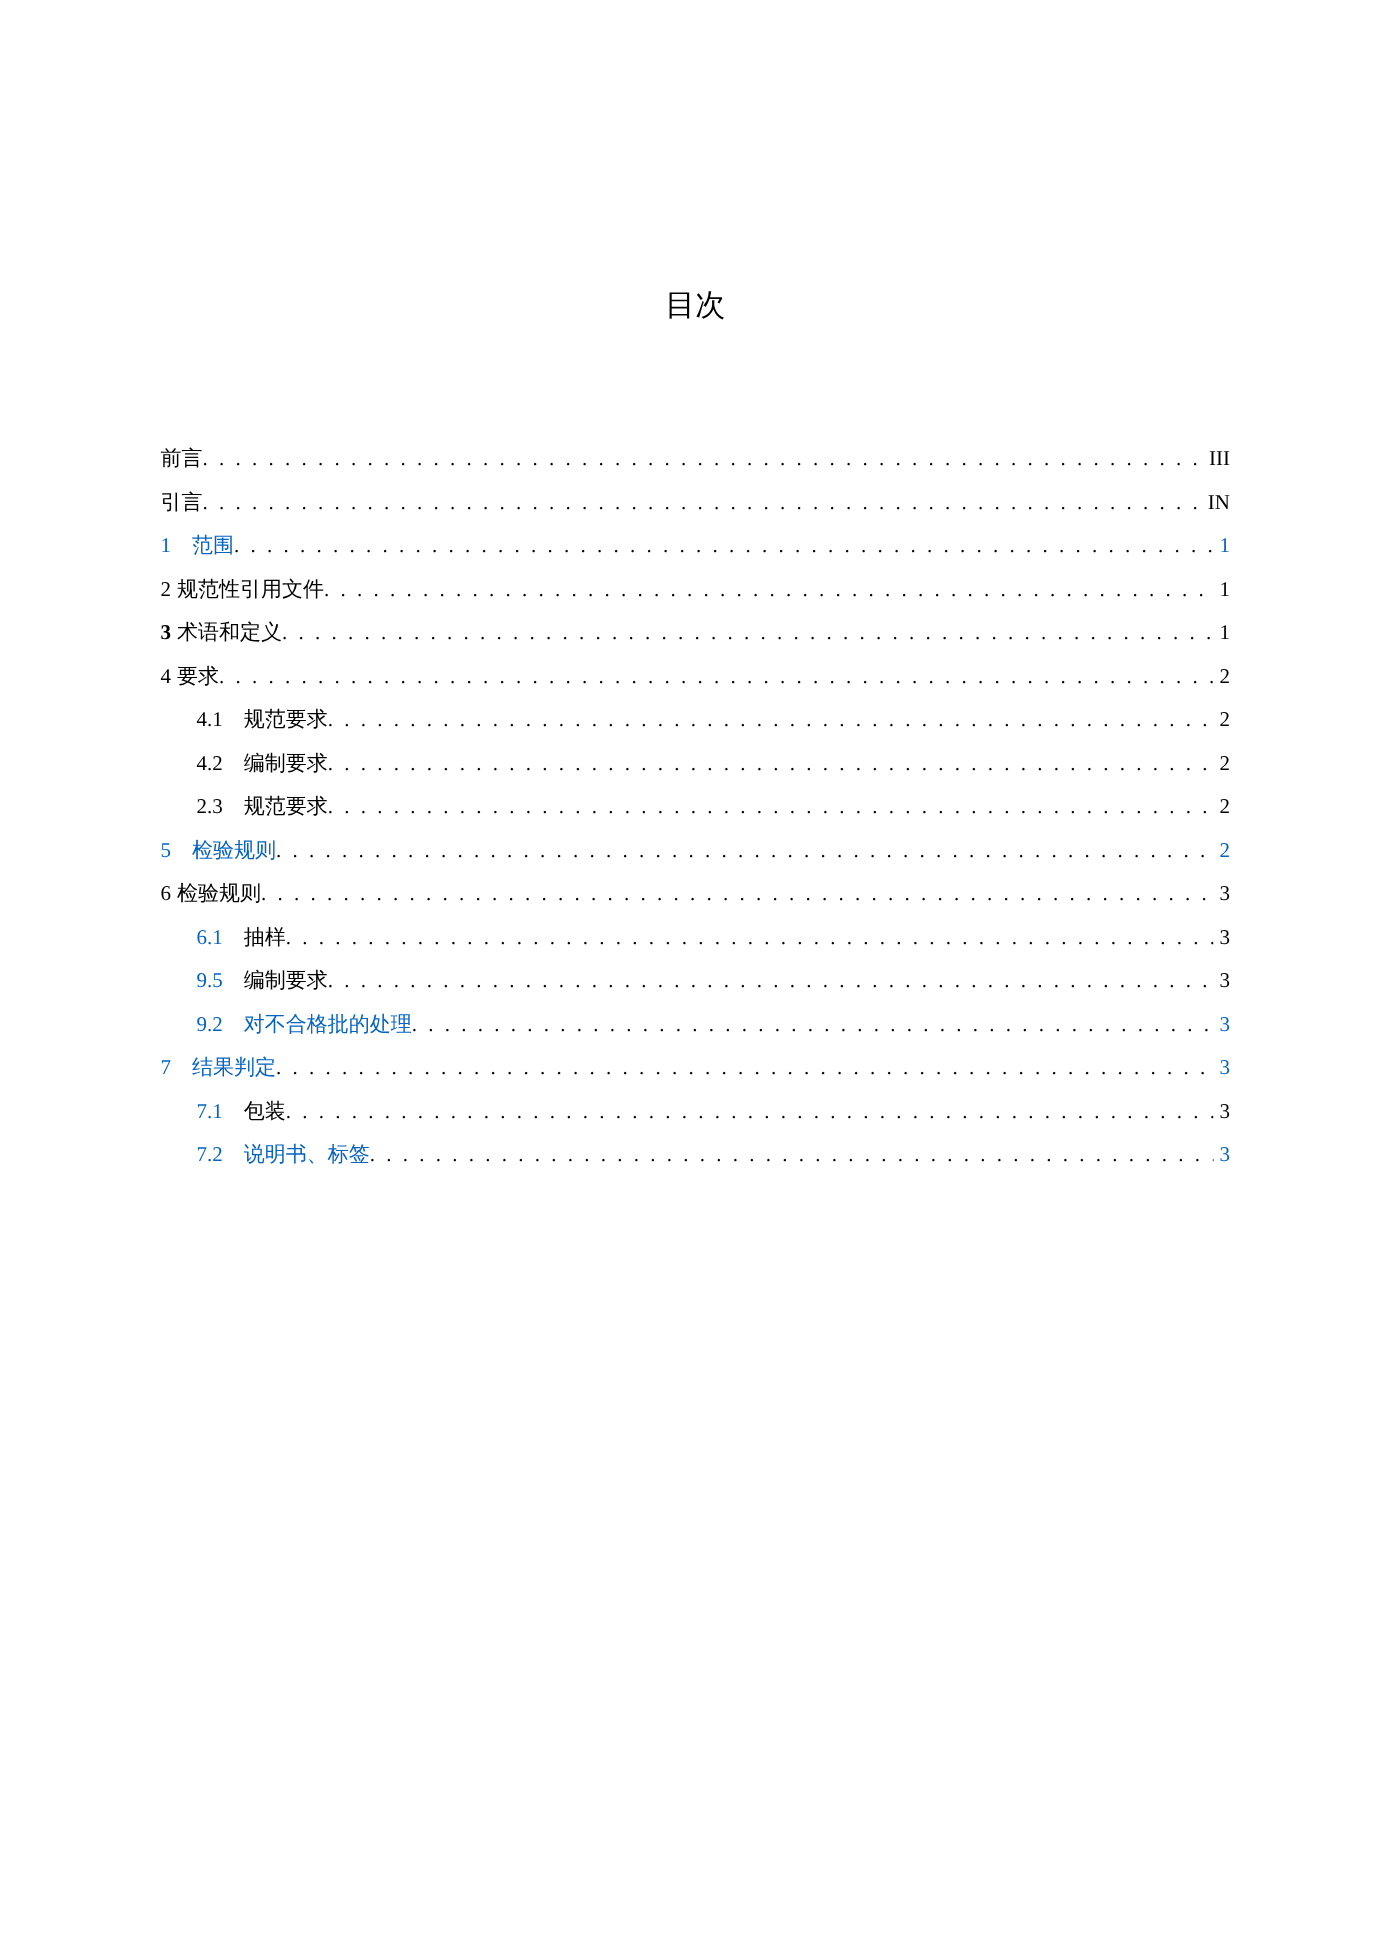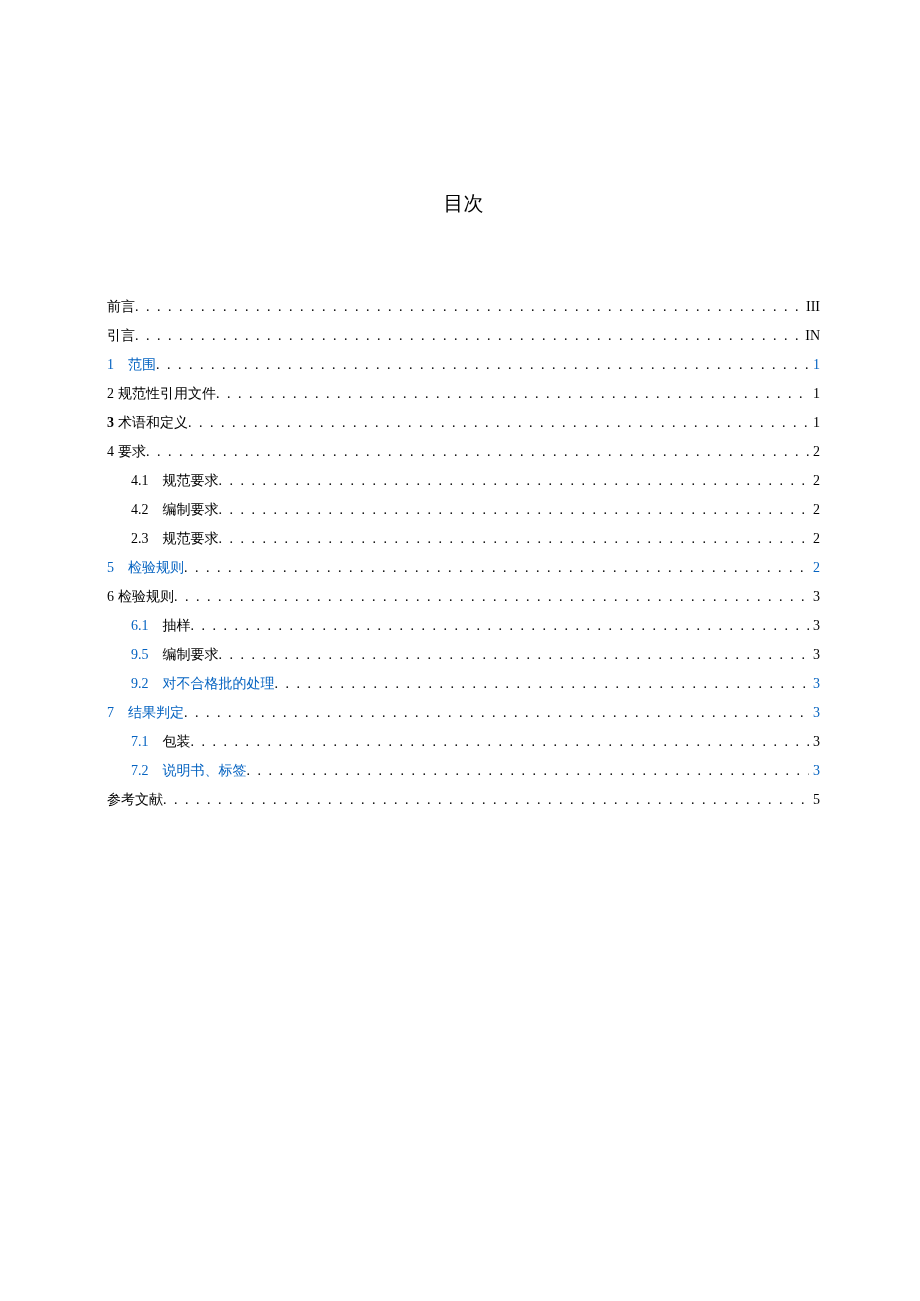--- a/index.html
+++ b/index.html
@@ -140,18 +140,13 @@
     <div class="toc-entry indent-1 gap-wide">
       <span class="toc-label"><span class="toc-num link">7.1</span><span class="toc-text">包装</span></span>
       <span class="toc-dots"></span>
       <span class="toc-page">3</span>
     </div>
     <div class="toc-entry indent-1 gap-wide">
       <span class="toc-label"><span class="toc-num link">7.2</span><span class="toc-text link">说明书、标签</span></span>
       <span class="toc-dots"></span>
       <span class="toc-page link">3</span>
     </div>
-    <div class="toc-entry">
-      <span class="toc-label"><span class="toc-text">参考文献</span></span>
-      <span class="toc-dots"></span>
-      <span class="toc-page">5</span>
-    </div>
   </div>
 
 </body></html>

